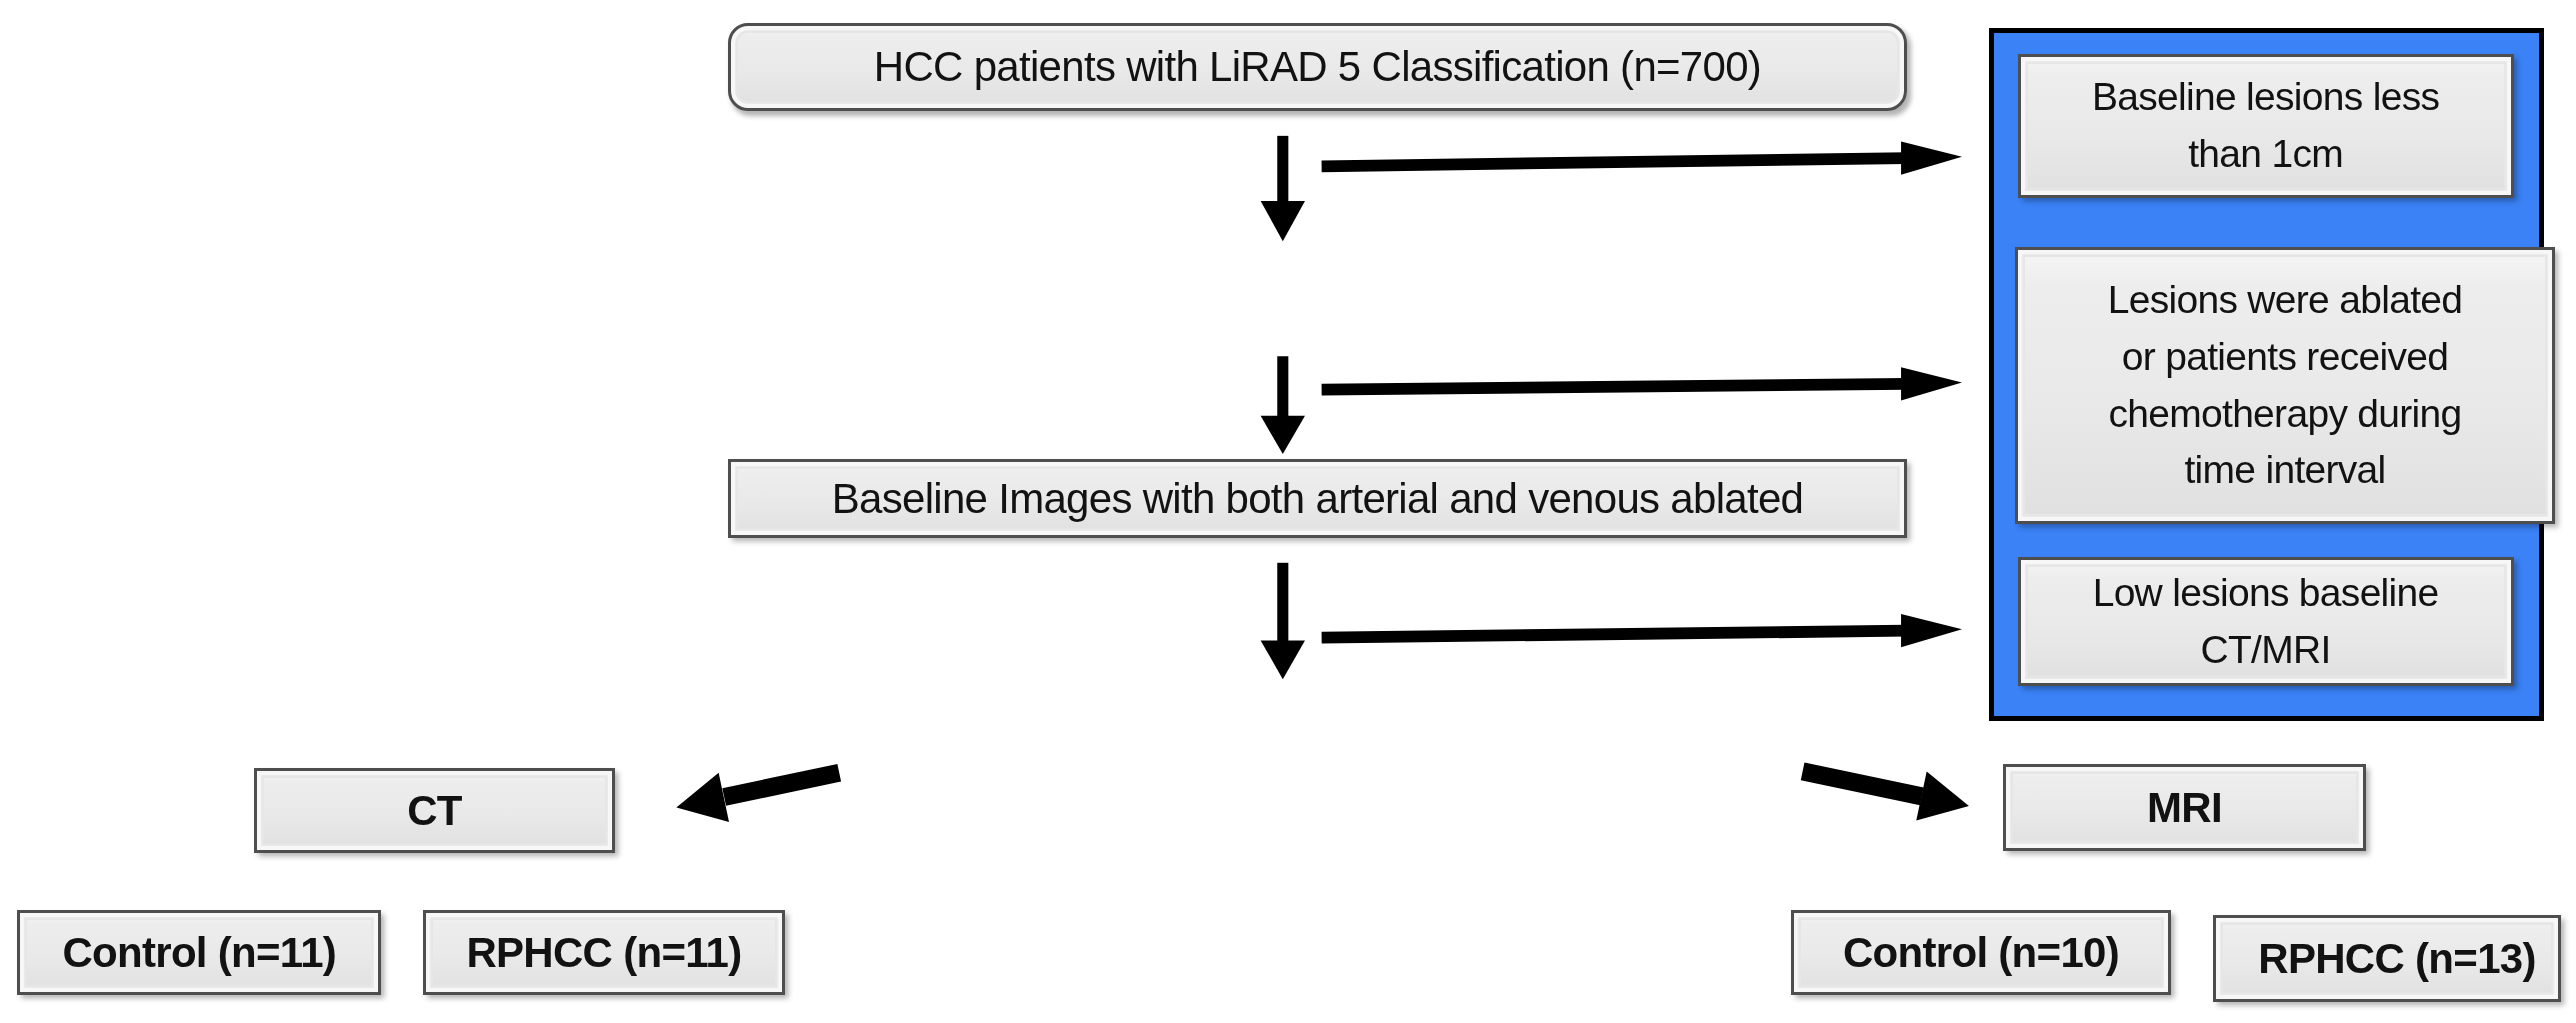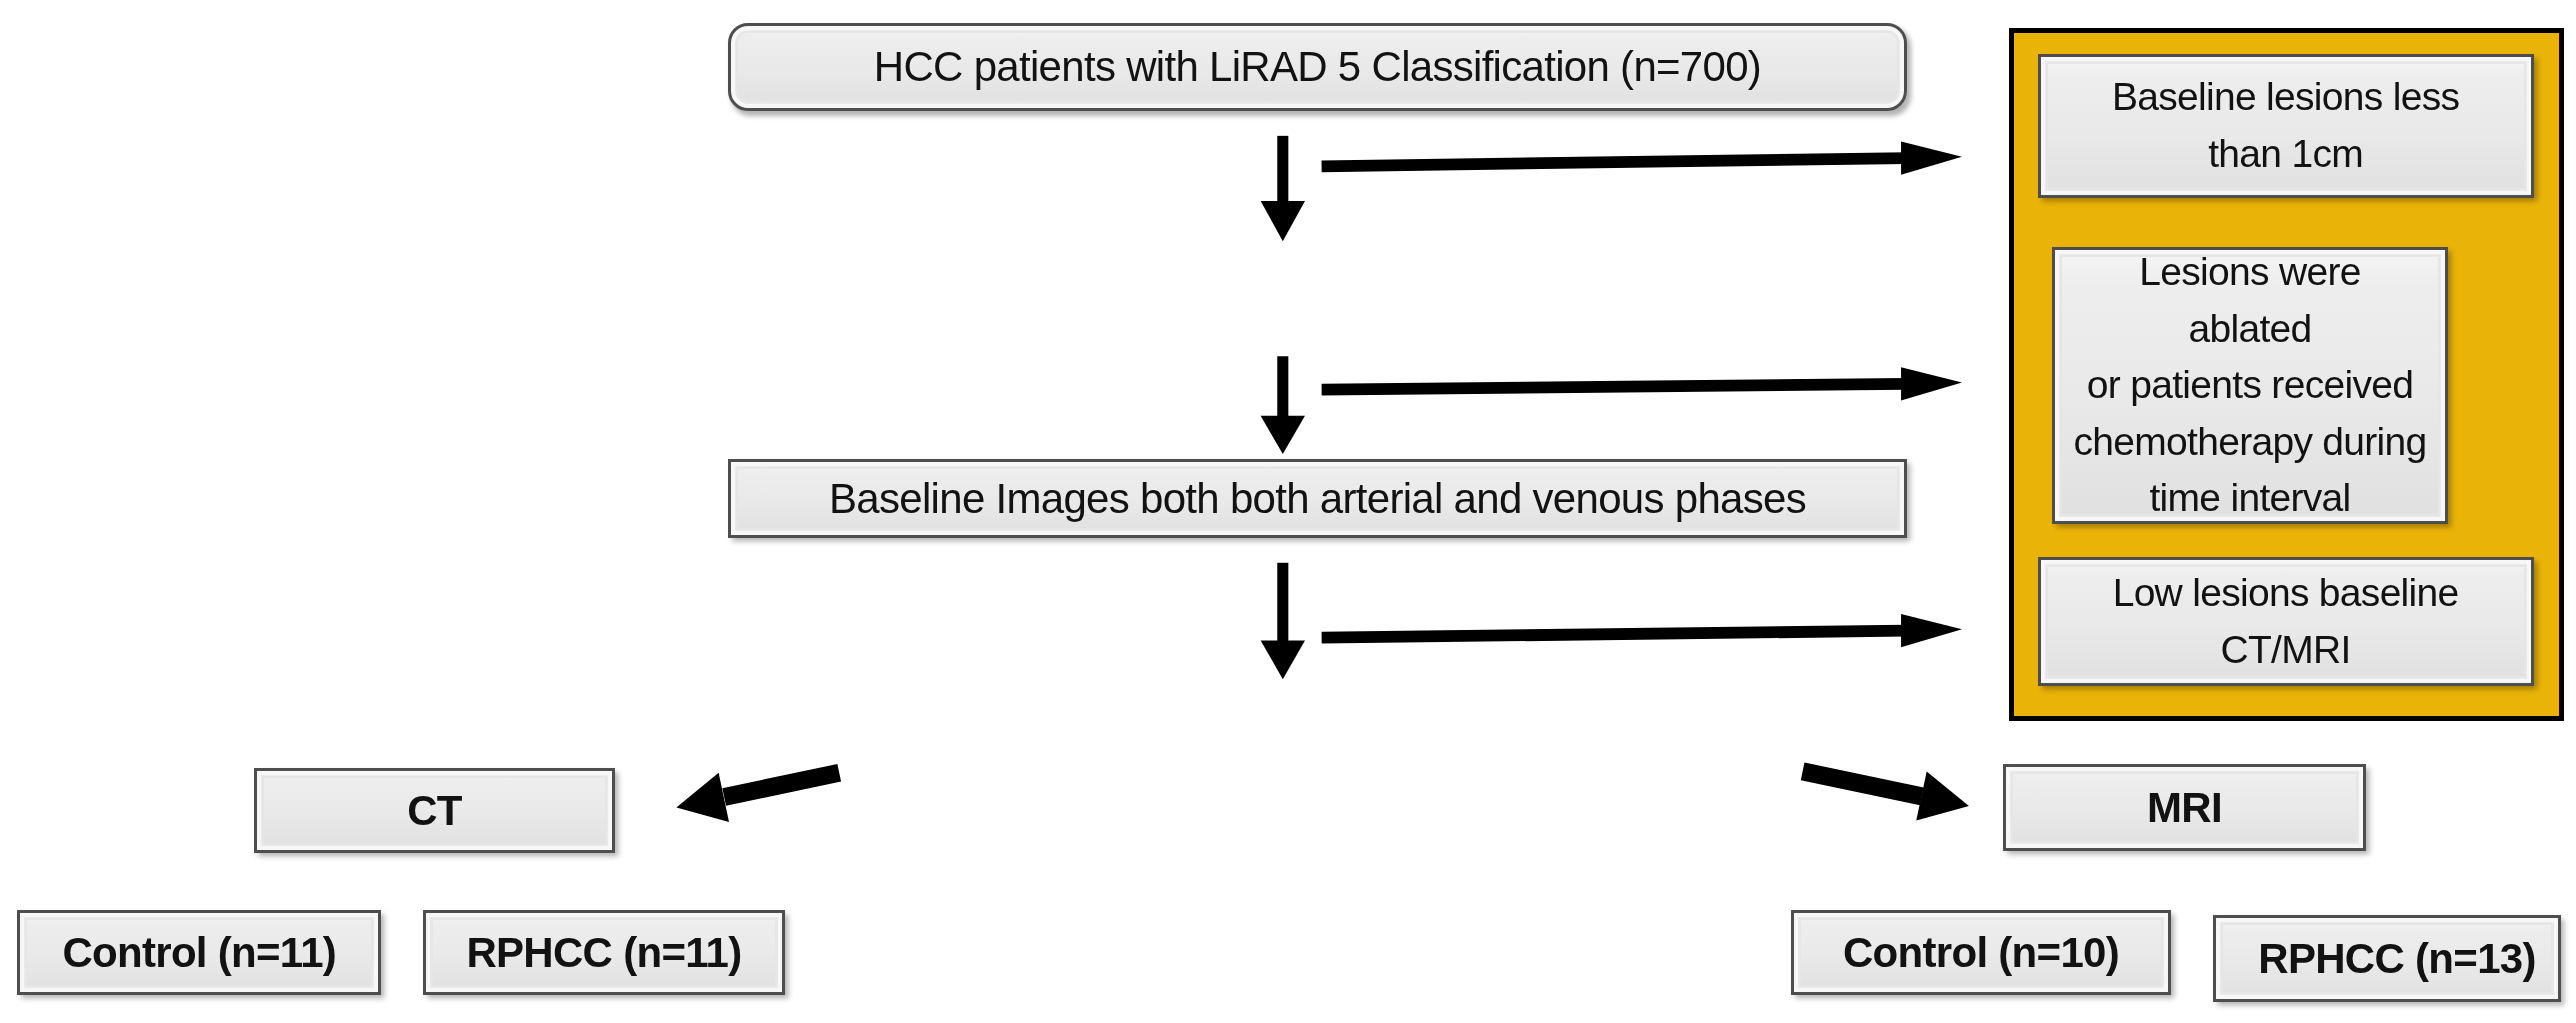--- a/index.html
+++ b/index.html
@@ -33,22 +33,21 @@
     padding:0 18px;
     display:block;
   }
   .fs-main{font-size:42px;}
   .fs-side{font-size:39px;}
   .bold{font-weight:bold;}
   .exclusion-container{
     position:absolute;
     box-sizing:border-box;
     border:5.5px solid #000000;
-    background:#eab308;
-    margin-left:20px;
+    background:#3b82f6;
   }
   .exclusion-container .box{line-height:1.45;}
   #arrow-layer{
     position:absolute;
     left:0;top:0;
     width:2576px;
     height:1023px;
     pointer-events:none;
   }
   #arrow-layer line{stroke:#000000;}
@@ -58,30 +57,30 @@
 <body>
 
 <div id="canvas">
 
   <div class="box fs-main" style="left:728px;top:23px;width:1179px;height:88px;border-radius:20px;">
     <span class="lbl">HCC patients with LiRAD 5 Classification (n=700)</span>
   </div>
 
 
   <div class="box fs-main" style="left:728px;top:459px;width:1179px;height:79px;">
-    <span class="lbl">Baseline Images both both arterial and venous phases</span>
+    <span class="lbl">Baseline Images with both arterial and venous ablated</span>
   </div>
 
 
   <div class="exclusion-container" style="left:1989px;top:28px;width:555px;height:693px;">
     <div class="box fs-side" style="left:23.6px;top:21px;width:496px;height:144px;">
       <span class="lbl">Baseline lesions less
 than 1cm</span>
     </div>
-    <div class="box fs-side" style="left:38px;top:214px;width:396px;height:277px;align-items:center;">
+    <div class="box fs-side" style="left:21px;top:214px;width:540px;height:277px;align-items:center;">
       <span class="lbl">Lesions were ablated
 or patients received
 chemotherapy during
 time interval</span>
     </div>
     <div class="box fs-side" style="left:23.6px;top:524px;width:496px;height:129px;">
       <span class="lbl">Low lesions baseline
 CT/MRI</span>
     </div>
   </div>

